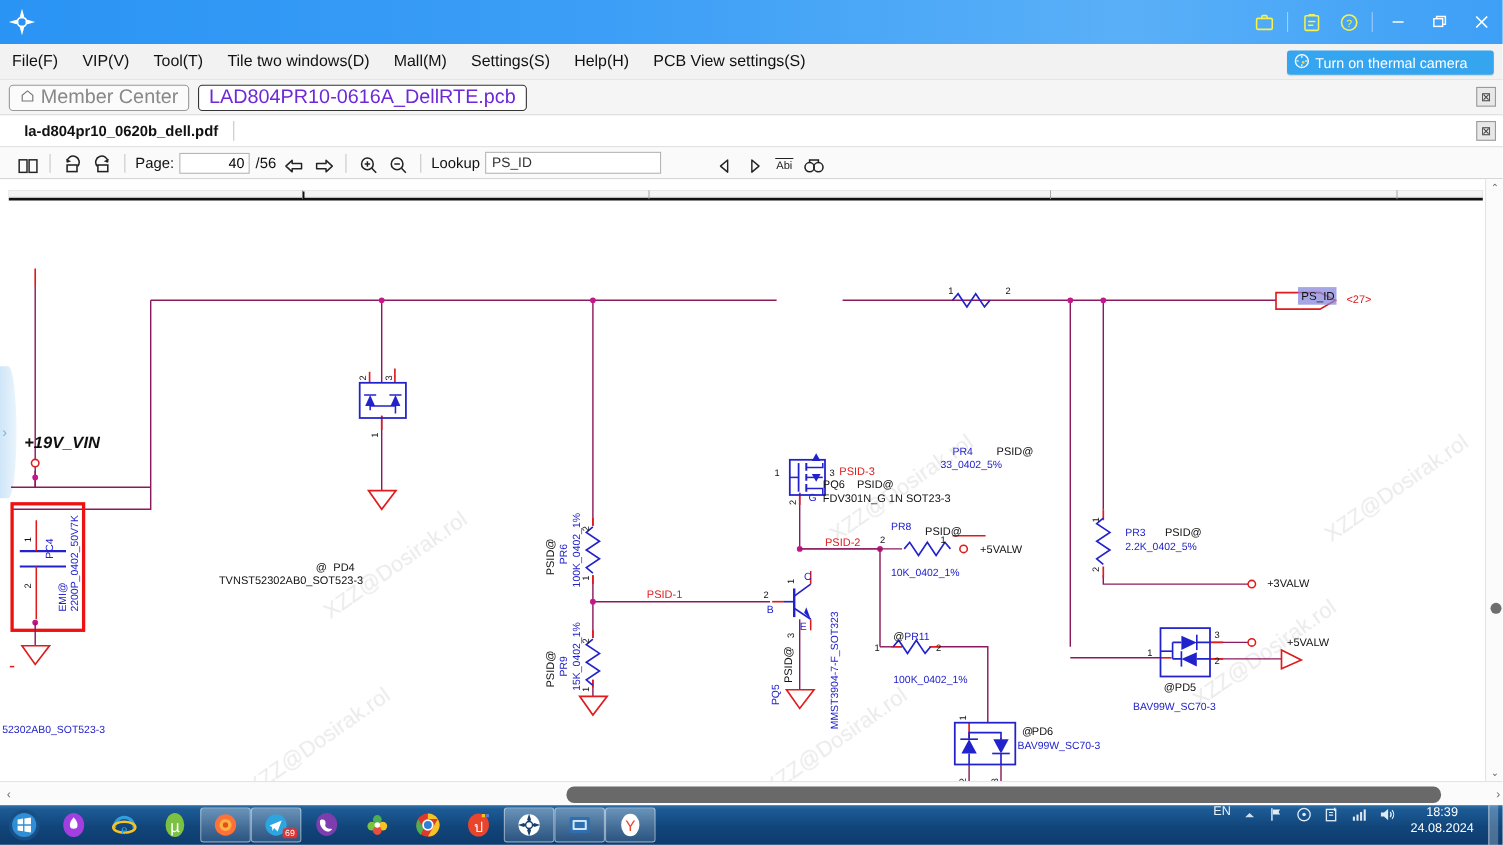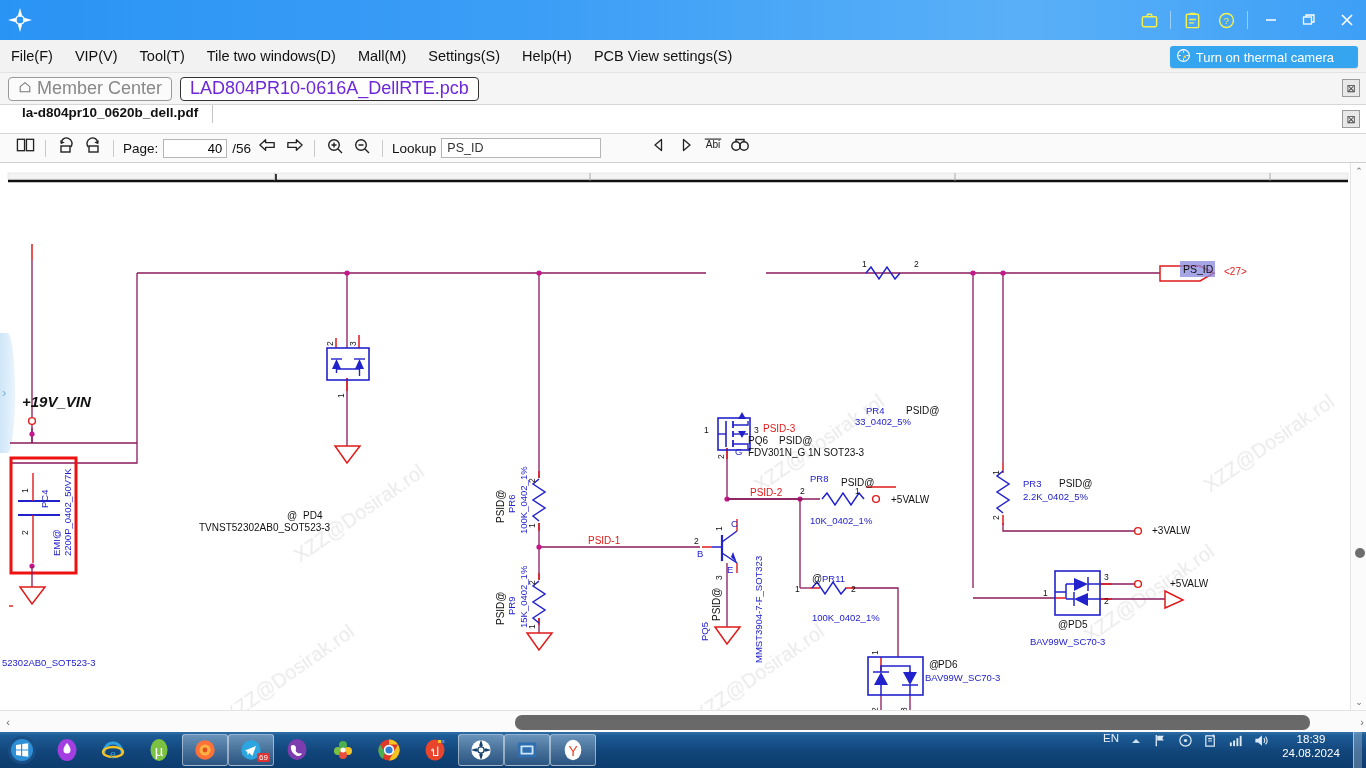--- a/index.html
+++ b/index.html
@@ -55,37 +55,37 @@
   .tab.active{ color:#6d28d9; font-weight:normal; border-color:#333; background:#fff; }
   #tabrow-close{
     position:absolute; right:6px; top:6px; width:18px;height:18px;
     border:1px solid #9a9a9a; background:#e8e8e8; display:flex;align-items:center;justify-content:center;
     font-size:11px;color:#444; cursor:pointer;
   }
 
   
   #pdfrow{
     position:absolute; left:0; top:105px; width:1366px; height:29px;
-    background:#fff; border-bottom:1px solid #d6d6d6; display:flex; 
+    background:#fff; border-bottom:1px solid #d6d6d6; display:flex; align-items:center;
   }
   #pdf-tab{ font-size:13.5px; font-weight:bold; color:#111; margin-left:22px; cursor:pointer;}
   #pdf-divider{ width:1px; height:18px; background:#c6c6c6; margin-left:14px;}
   #pdfrow-close{
     position:absolute; right:6px; top:5px; width:18px;height:18px;
     border:1px solid #9a9a9a; background:#e8e8e8; display:flex;align-items:center;justify-content:center;
     font-size:11px;color:#444; cursor:pointer;
   }
 
   
   #pdftool{
     position:absolute; left:0; top:134px; width:1366px; height:29px;
     background:#fafafa; border-bottom:1px solid #cfcfcf;
     display:flex; align-items:center; gap:5px; padding-left:14px;
   }
-  .t-ico{ width:22px;height:22px; display:flex;align-items:flex-start;justify-content:center; cursor:pointer;}
+  .t-ico{ width:22px;height:22px; display:flex;align-items:flex-end;justify-content:center; cursor:pointer;}
   .t-sep{ width:1px; height:17px; background:#c8c8c8; margin:0 4px;}
   .t-lbl{ font-size:13.5px; color:#111; }
   #page-input{
     width:64px;height:19px;border:1px solid #b5b5b5;background:#fff;
     font-size:13px; text-align:right; padding-right:4px; font-family:"Liberation Sans",sans-serif;
   }
   #lookup-input{
     width:160px;height:20px;border:1px solid #b5b5b5;background:#fff;
     font-size:12.5px; padding-left:5px; color:#333; font-family:"Liberation Sans",sans-serif;
   }

